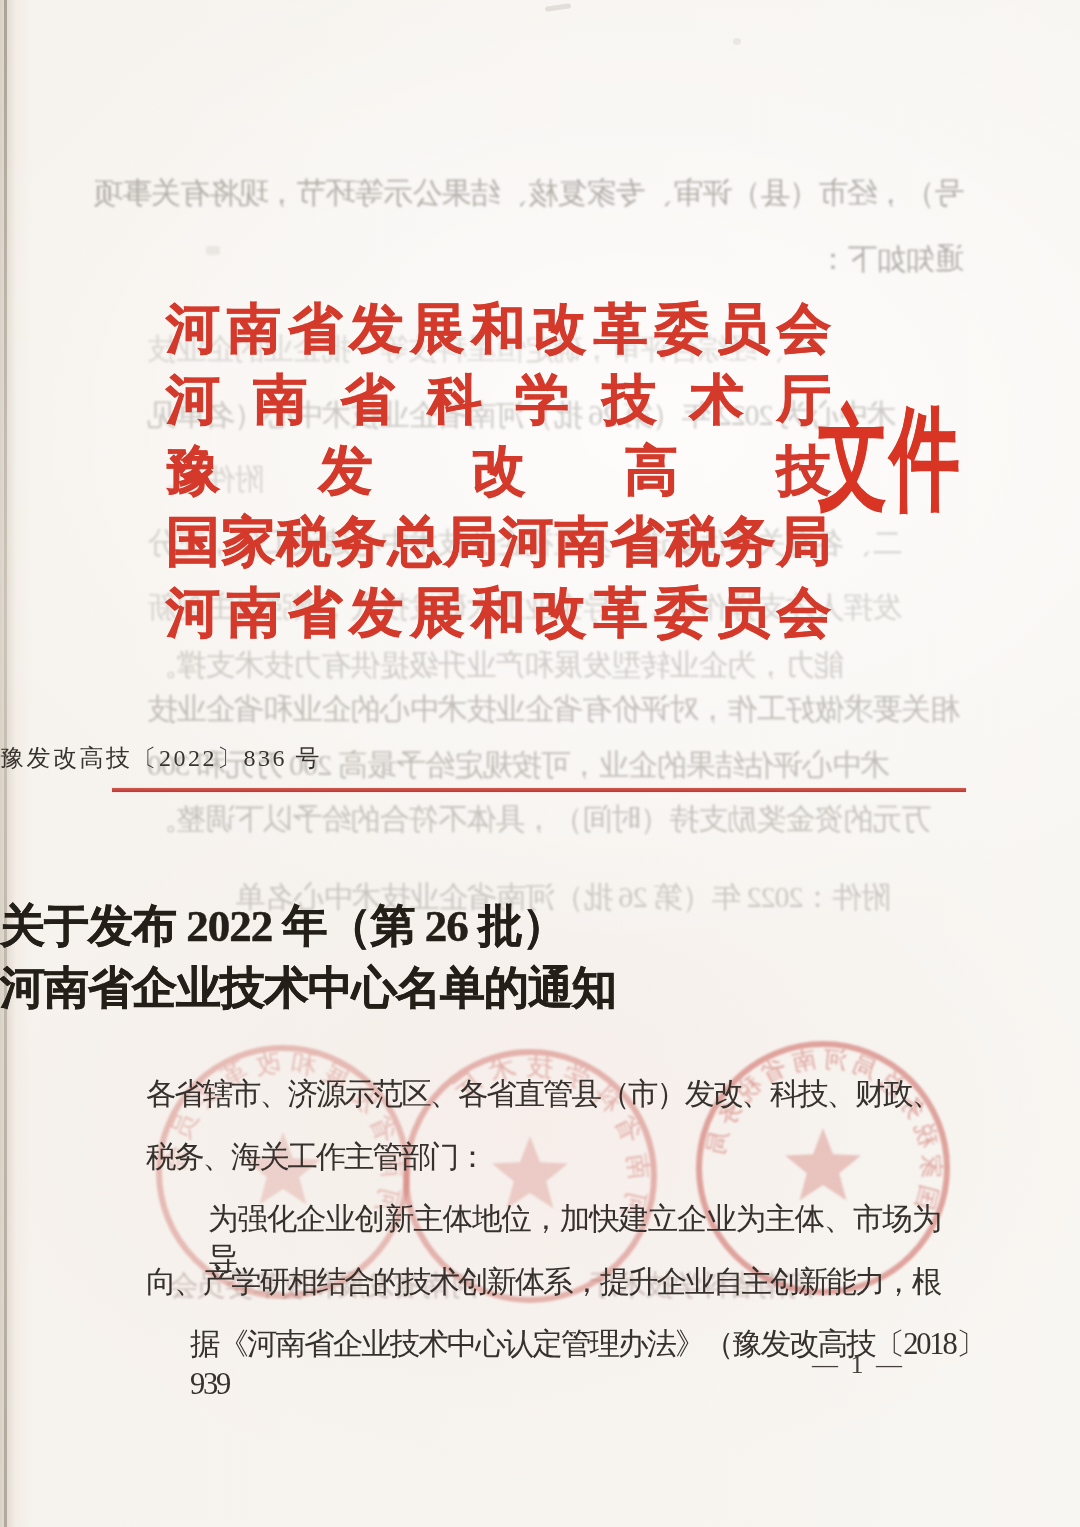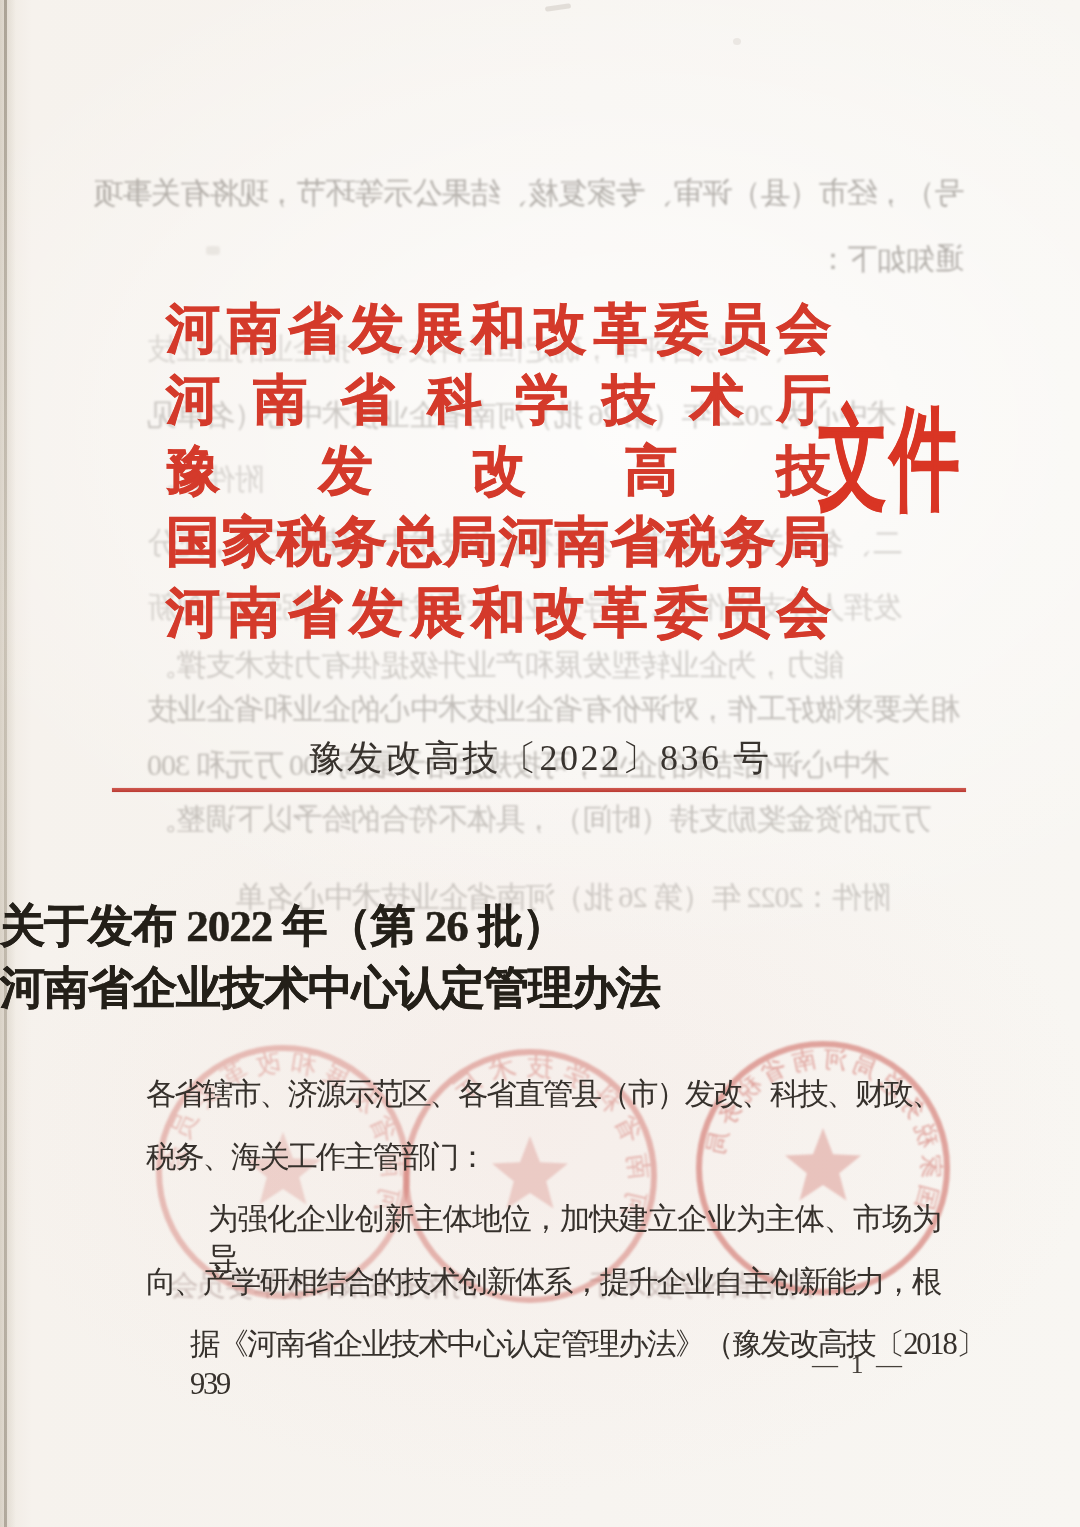--- a/index.html
+++ b/index.html
@@ -38,21 +38,21 @@
     text-align:justify;text-align-last:justify;
   }
   .doc-type{
     position:absolute;left:818px;top:402px;
     font-size:112px;line-height:114px;font-weight:bold;color:#d93524;
     -webkit-text-stroke:1px #d93524;
     letter-spacing:4px;transform:scaleX(.62);transform-origin:left top;white-space:nowrap;
   }
   .doc-number{
     position:absolute;left:0;top:740px;width:100%;
-    text-align:center;font-size:36px;line-height:36px;color:#38332e;letter-spacing:2.5px;
+    text-align:left;font-size:24px;line-height:36px;color:#38332e;letter-spacing:2.5px;
   }
   .divider{
     position:absolute;left:112px;top:788px;width:854px;height:4px;
     background:linear-gradient(180deg,#cf5a50,#bb3a32);box-shadow:0 0 1px rgba(187,58,50,.6);
   }
 
   
   .title-line{
     position:absolute;left:0;width:100%;text-align:left;
     font-size:45px;line-height:56px;font-weight:bold;color:#242019;
@@ -125,21 +125,21 @@
     <div class="agency-line">河南省发展和改革委员会</div>
   </div>
 
   <div class="doc-type">文件</div>
 
   <div class="doc-number">豫发改高技〔2022〕836 号</div>
 
   <div class="divider"></div>
 
   <div class="title-line" style="top:898px;">关于发布 2022 年（第 26 批）</div>
-  <div class="title-line" style="top:960px;">河南省企业技术中心认定管理办法</div>
+  <div class="title-line" style="top:960px;">河南省企业技术中心名单的通知</div>
 
   <div class="body-line jfy" style="top:1074px;">各省辖市、济源示范区、各省直管县（市）发改、科技、财政、</div>
   <div class="body-line" style="top:1137px;">税务、海关工作主管部门：</div>
   <div class="body-line jfy" style="top:1262px;">向、产学研相结合的技术创新体系，提升企业自主创新能力，根</div>
   <div class="body-line jfy indent" style="top:1199px;">为强化企业创新主体地位，加快建立企业为主体、市场为导</div>
   <div class="body-line jfy" style="top:1324px;margin-left:44px;">据《河南省企业技术中心认定管理办法》（豫发改高技〔2018〕939</div>
 
   <div class="page-number">— 1 —</div>
 
 </div>

